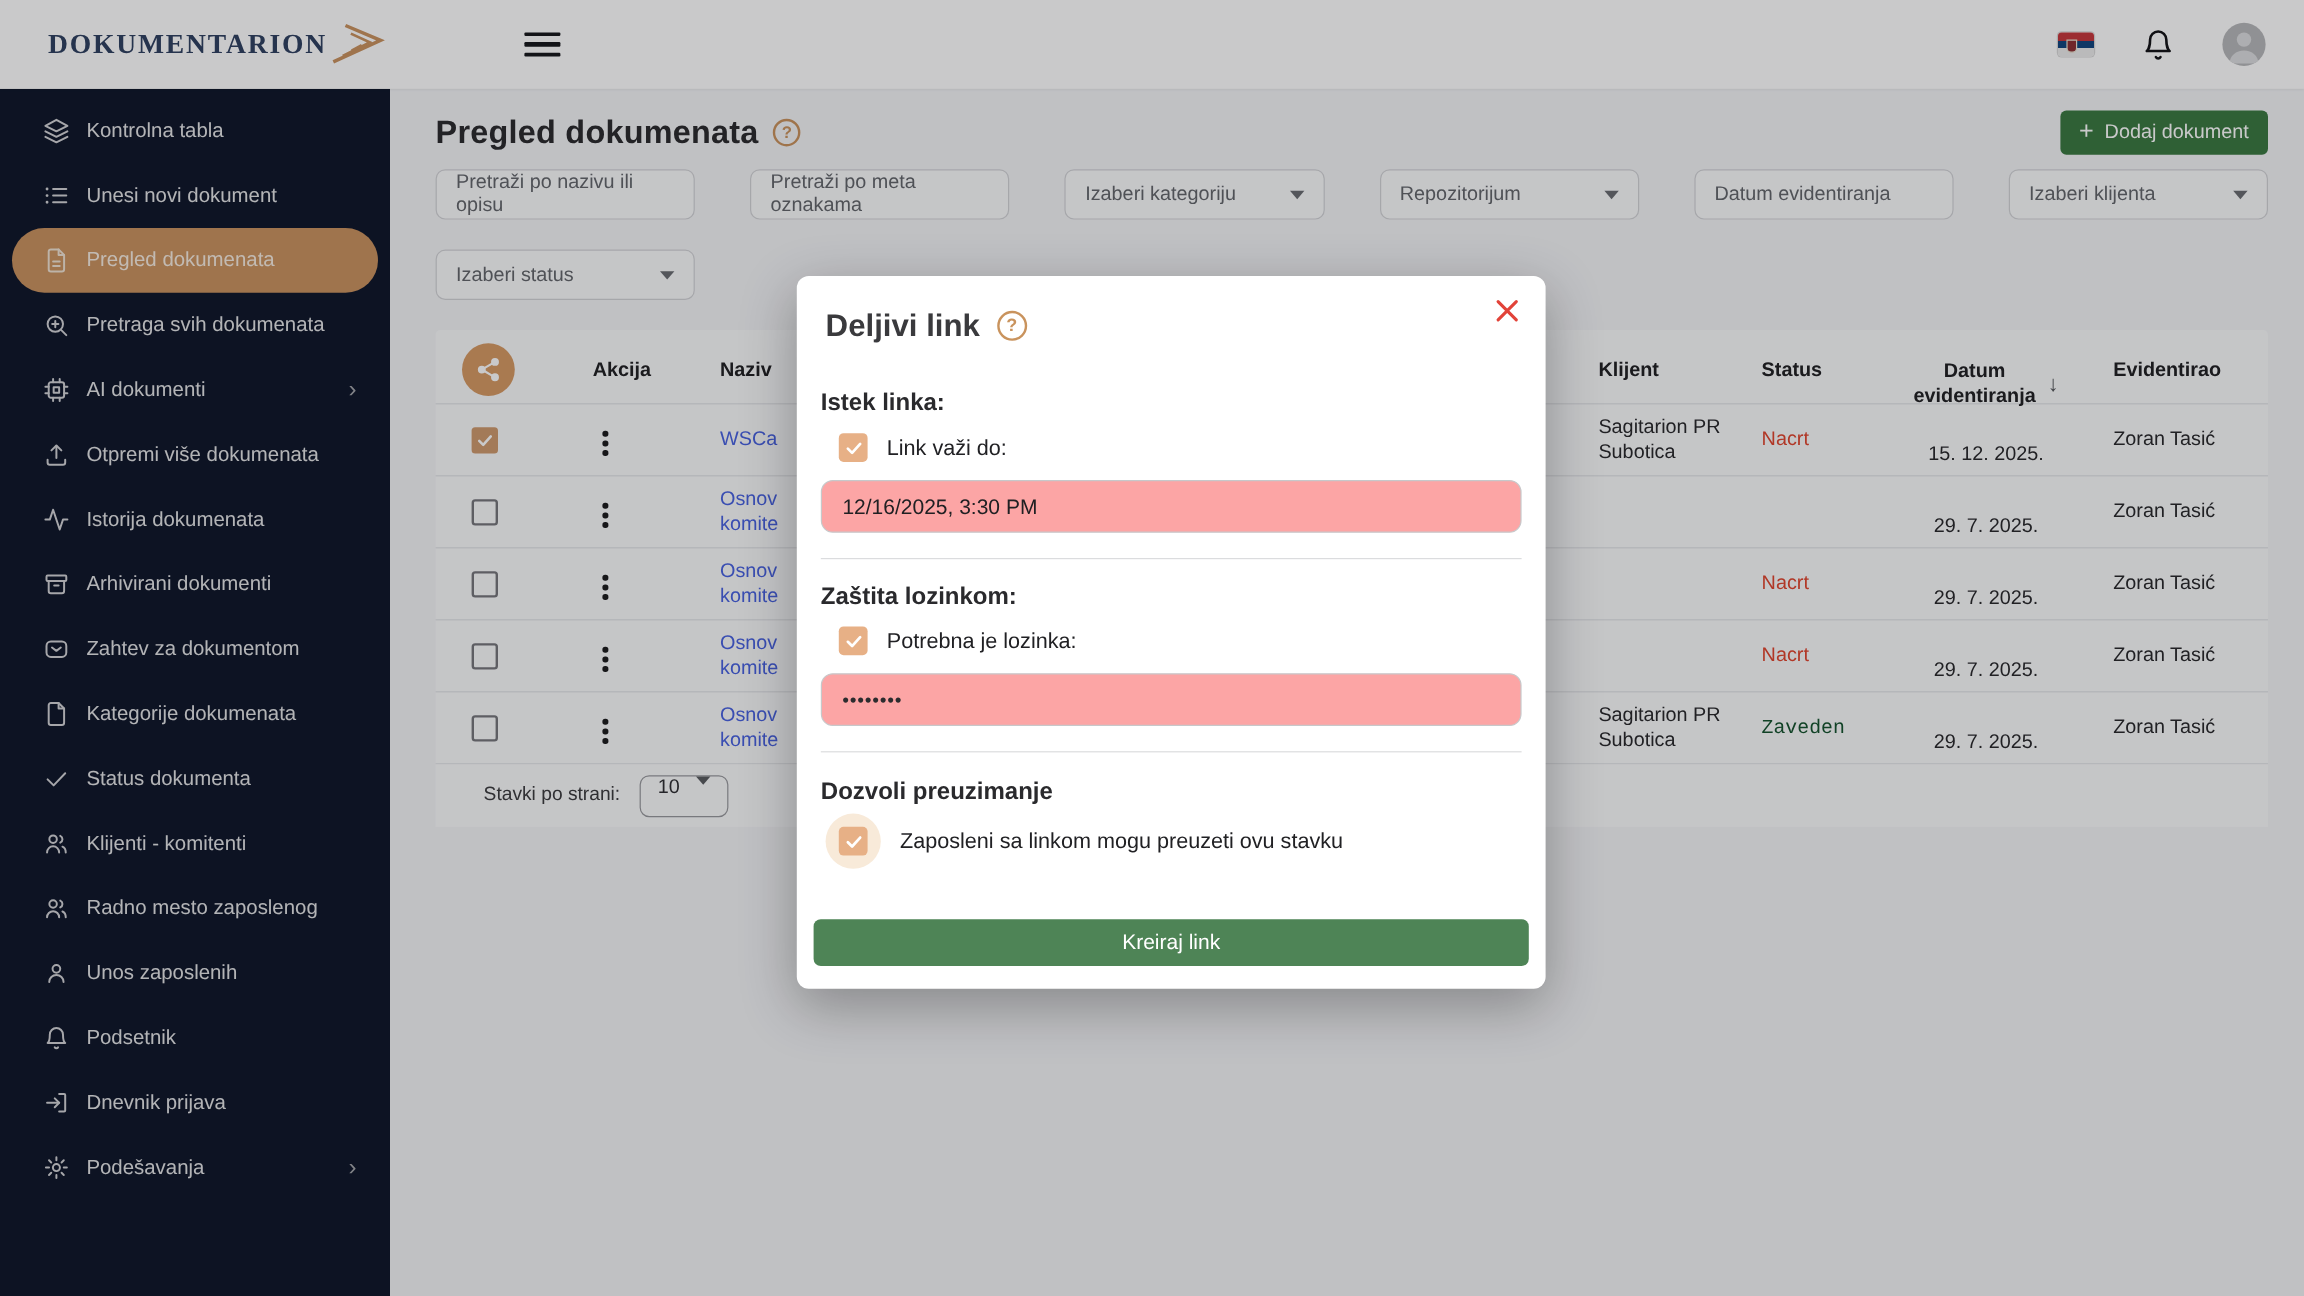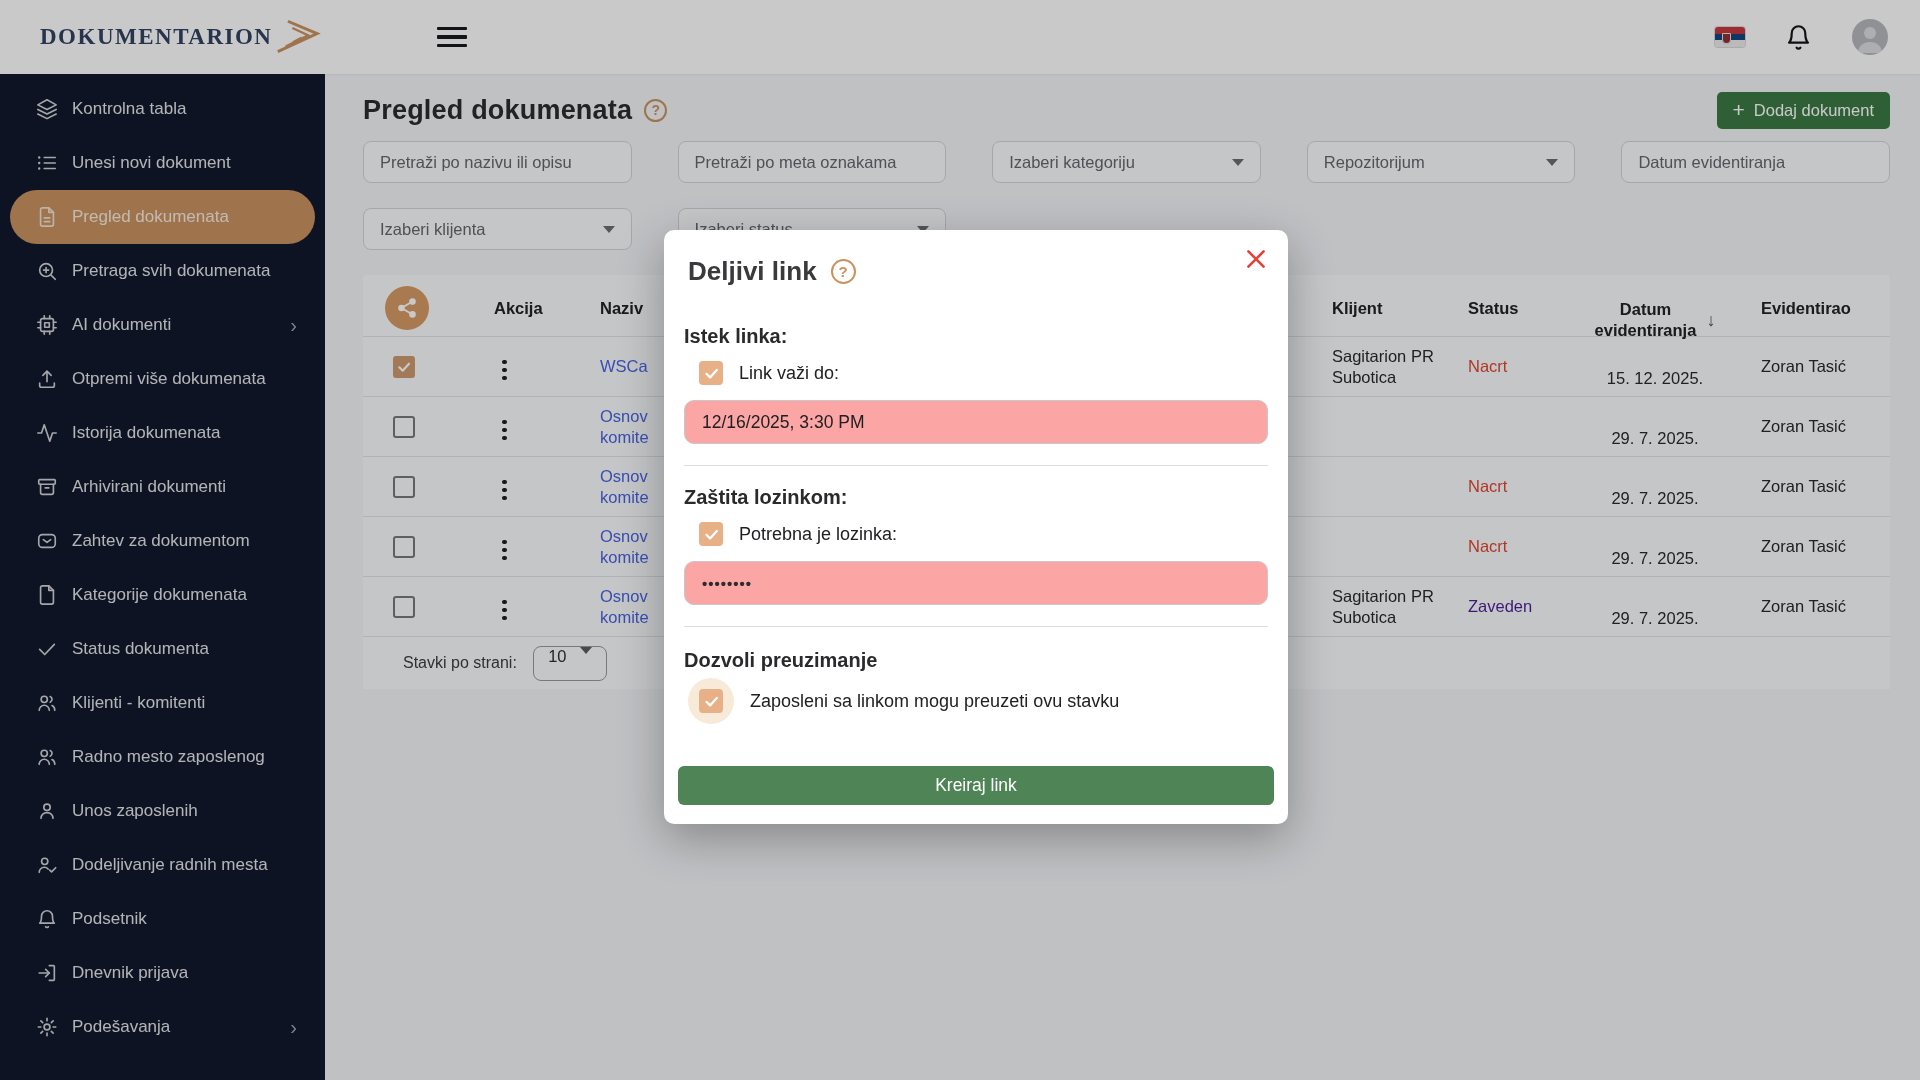--- a/index.html
+++ b/index.html
@@ -43,21 +43,21 @@
   .page-title { font-size:27px; font-weight:700; color:#2b2b2d; letter-spacing:.2px; }
   .help-badge { width:23px; height:23px; border:2px solid #c9935d; border-radius:50%;
                 color:#c9935d; font-size:14px; font-weight:700; display:inline-flex;
                 align-items:center; justify-content:center; margin-left:12px; }
   .btn-add { margin-left:auto; height:37px; background:#3a7941; color:#fff; border:none;
              border-radius:5px; font-size:16.5px; padding:0 16px; display:flex;
              align-items:center; gap:9px; cursor:pointer; font-family:inherit; }
   .btn-add .plus { font-size:21px; font-weight:400; line-height:1; margin-top:-2px; }
 
   
-  .filters { display:grid; grid-template-columns:repeat(5,1fr); gap:25px 46px; margin-top:9px; }
+  .filters { display:grid; grid-template-columns:repeat(6,1fr); gap:25px 46px; margin-top:9px; }
   .field { height:42px; background:#fafbfc; border:1px solid #d3d4d7; border-radius:8px;
            display:flex; align-items:center; padding:0 16px; color:#63666b;
            font-size:16.5px; cursor:text; }
   .field.select { cursor:pointer; }
   .field .caret { margin-left:auto; width:0; height:0; border-left:6px solid transparent;
                   border-right:6px solid transparent; border-top:7px solid #696c71; }
 
   
   .table-card { margin-top:25px; background:#fafbfc; border-radius:4px 4px 0 0; }
   .t-row { display:grid; grid-template-columns:97px 100px 740px 145px 120px 180px 1fr;
@@ -77,21 +77,21 @@
   .sort-arrow { color:#55575b; font-size:18px; }
   .cb { width:22px; height:22px; border-radius:3px; margin-left:30px; display:flex;
         align-items:center; justify-content:center; cursor:pointer; }
   .cb.checked { background:#cf9a6d; }
   .cb.unchecked { border:2px solid #76777b; background:transparent; }
   .kebab { display:inline-flex; flex-direction:column; gap:3.5px; padding:4px 8px; cursor:pointer; }
   .kebab i { width:4.5px; height:4.5px; border-radius:50%; background:#1b1b1d; }
   .link { color:#4862e0; line-height:21px; white-space:pre-line; cursor:pointer; }
   .wrap2 { white-space:pre-line; line-height:21px; }
   .status-red { color:#e0452e; }
-  .status-blue { color:#4c1d95; }
+  .status-blue { color:#14532d;font-family:Liberation Mono, monospace; }
   .t-foot { height:52px; display:flex; align-items:center; gap:16px; padding-left:40px;
             font-size:16px; color:#3b3b3e; background:#fafbfc; }
   .pp-select { width:74px; height:35px; border:1px solid #98999d; border-radius:8px;
                display:flex; align-items:flex-start; justify-content:center; gap:13px;
                font-size:16.5px; color:#2e2e31; cursor:pointer; background:transparent; }
   .pp-select .caret { width:0; height:0; border-left:6px solid transparent;
                       border-right:6px solid transparent; border-top:7px solid #595b5f; }
 
   
   .backdrop { position:fixed; inset:0; background:rgba(10,11,13,.22); z-index:5; }
@@ -303,31 +303,20 @@
 
   </div>
   <div class="nav-item">
     <span class="icn">
           <svg width="22" height="22" viewBox="0 0 24 24" fill="none" stroke="currentColor" stroke-width="1.8" stroke-linecap="round" stroke-linejoin="round">
             <circle cx="12" cy="8" r="3.5"></circle>
             <path d="M5.5 20c0-3.6 2.9-6.3 6.5-6.3s6.5 2.7 6.5 6.3"></path>
           </svg>
         </span>
     <span>Unos zaposlenih</span>
-
-  </div>
-  <div class="nav-item">
-    <span class="icn">
-          <svg width="22" height="22" viewBox="0 0 24 24" fill="none" stroke="currentColor" stroke-width="1.8" stroke-linecap="round" stroke-linejoin="round">
-            <circle cx="9.5" cy="8" r="3.4"></circle>
-            <path d="M3.5 20c0-3 2.5-5.5 5.5-5.5 1.7 0 3.2.7 4.2 1.9"></path>
-            <path d="M15 17.5l2 2 4.5-4.5"></path>
-          </svg>
-        </span>
-    <span>Dodeljivanje radnih mesta</span>
 
   </div>
   <div class="nav-item">
     <span class="icn">
           <svg width="22" height="22" viewBox="0 0 24 24" fill="none" stroke="currentColor" stroke-width="1.8" stroke-linecap="round" stroke-linejoin="round">
             <path d="M18 9a6 6 0 10-12 0c0 6-2 7.5-2 7.5h16S18 15 18 9z"></path>
             <path d="M10.5 20.5a1.8 1.8 0 003 0"></path>
           </svg>
         </span>
     <span>Podsetnik</span>

